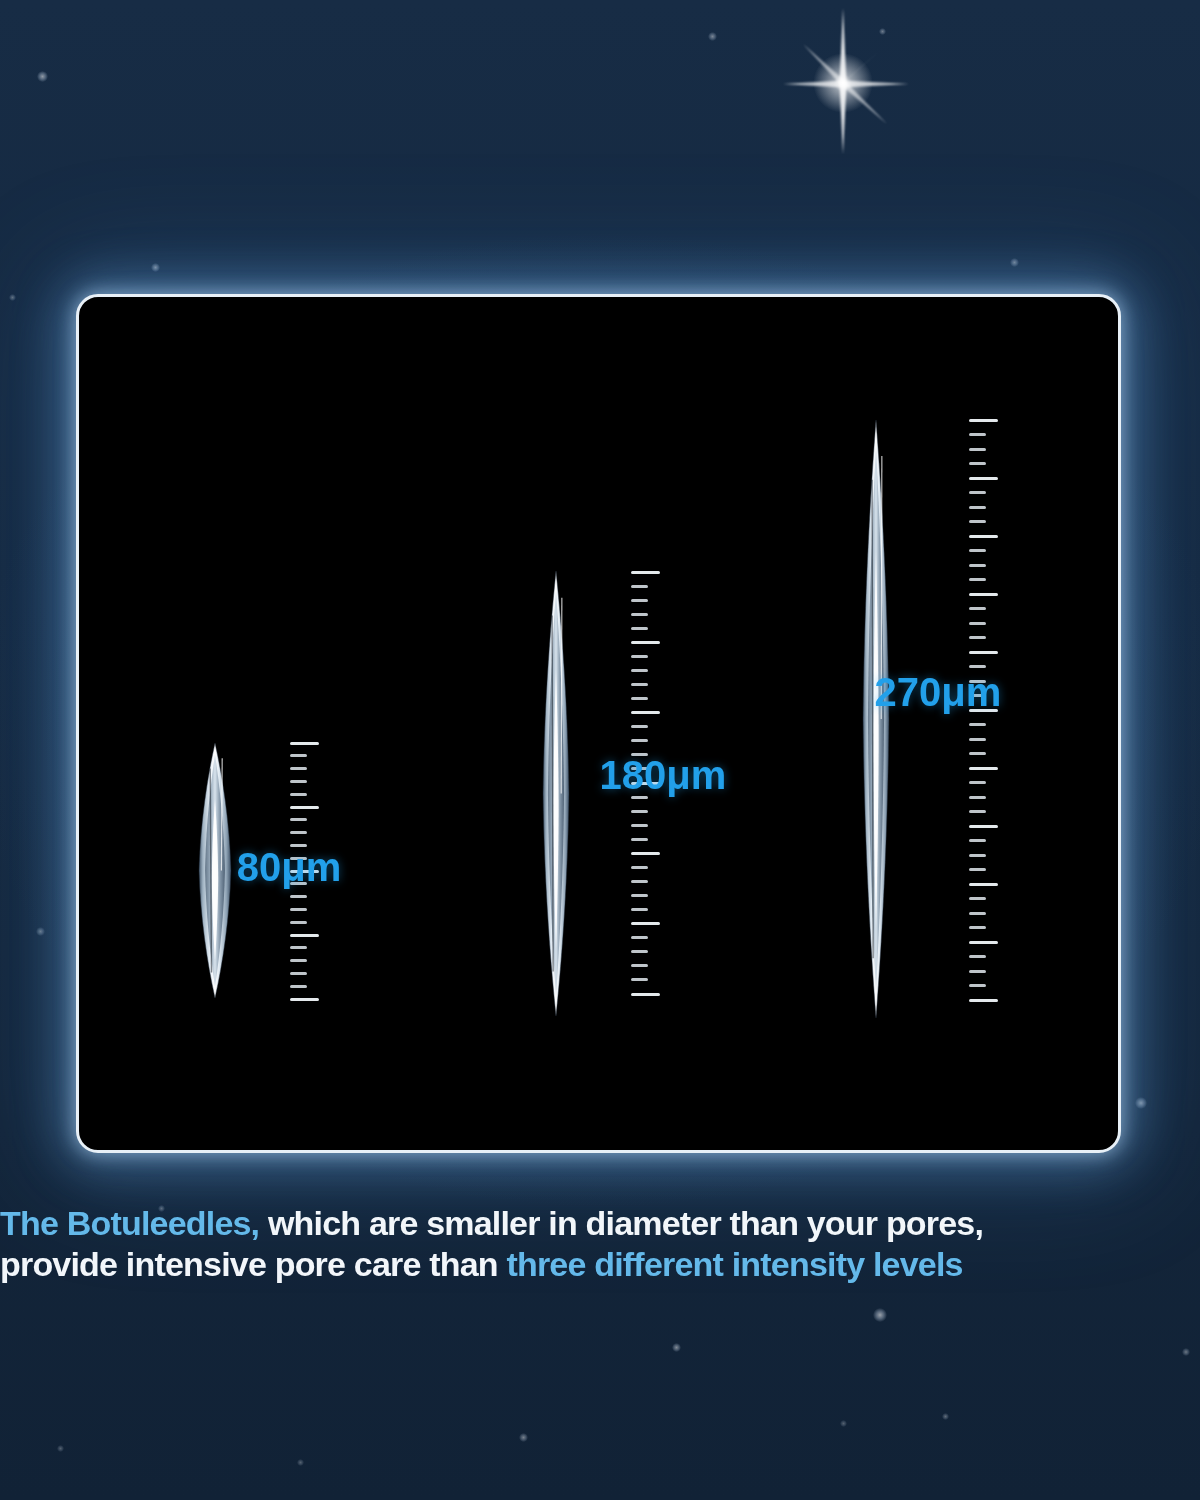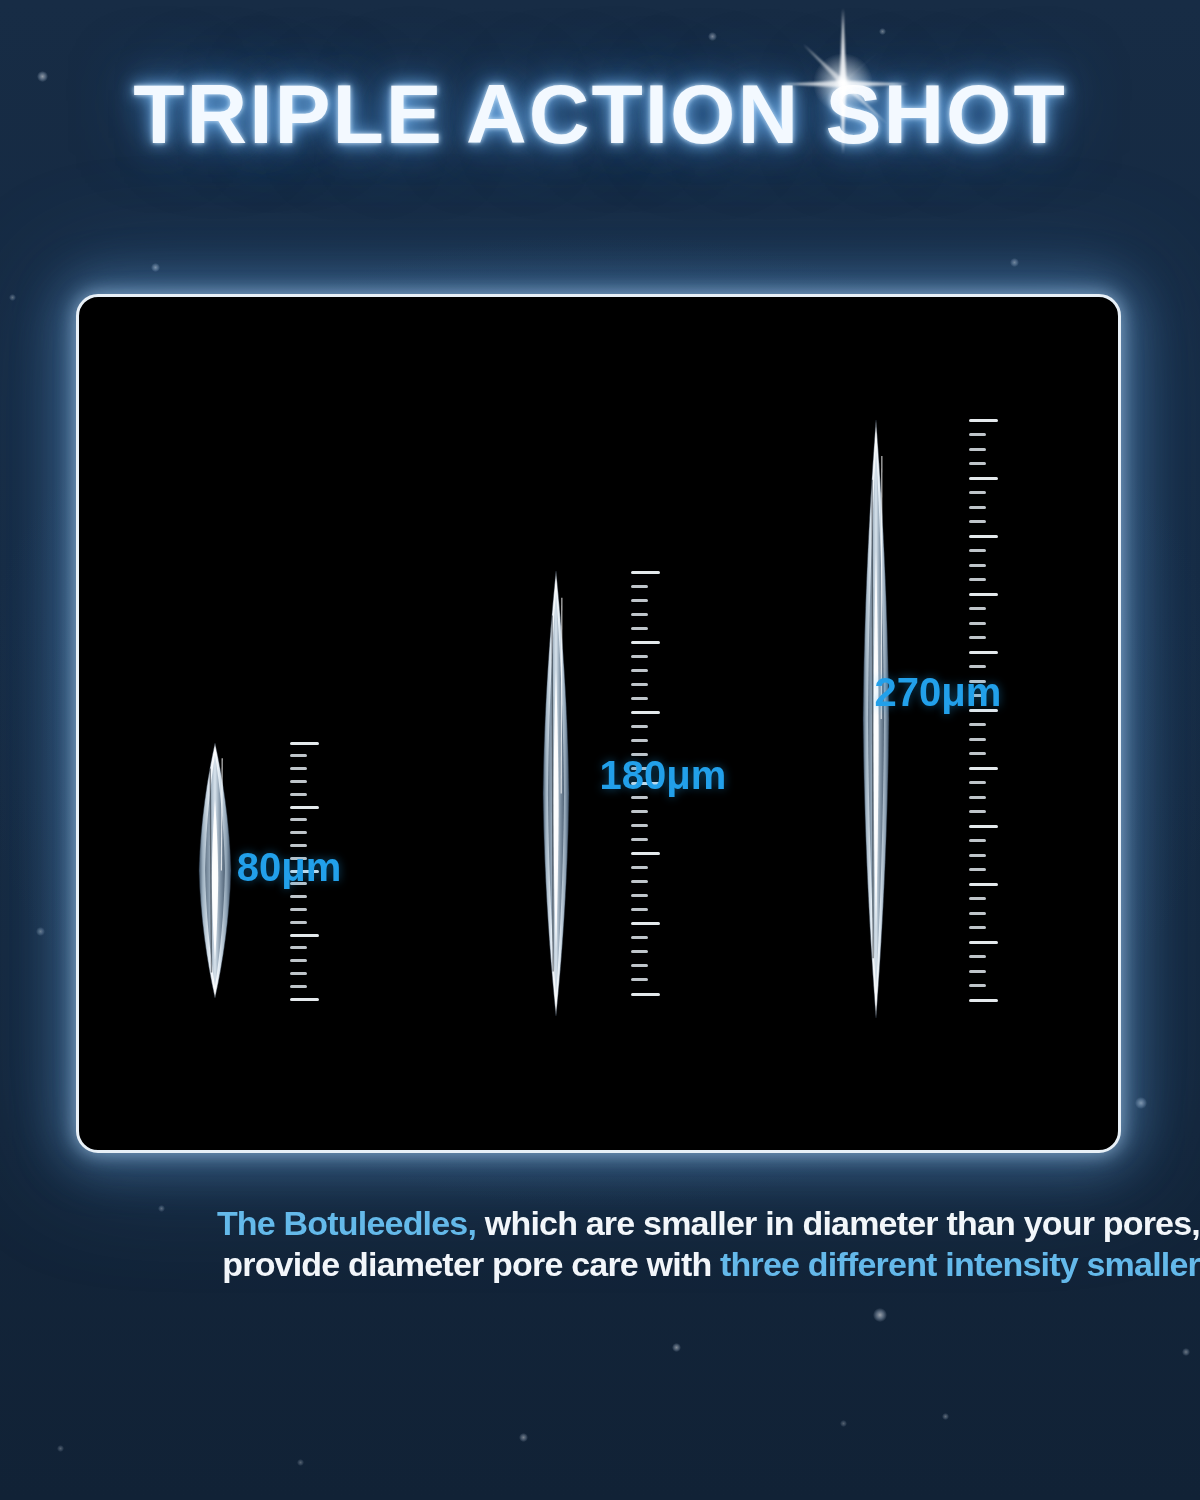--- a/index.html
+++ b/index.html
@@ -32,21 +32,21 @@
   .tick{position:absolute;left:0;height:3px;border-radius:1.5px;}
   .tick.minor{width:17px;background:rgba(224,231,237,0.85);}
   .tick.major{width:29px;background:rgba(240,245,249,0.95);}
   .size-label{
     position:absolute;transform:translate(-50%,-50%);
     font-size:40px;font-weight:700;letter-spacing:0px;color:#22a0ea;
     text-shadow:0 0 10px rgba(34,160,234,0.45);white-space:nowrap;
   }
   .caption{
     position:absolute;left:0;top:1203px;width:1200px;margin:0;
-    text-align:right;font-size:34px;font-weight:700;line-height:41px;
+    text-align:left;font-size:34px;font-weight:700;line-height:41px;
     letter-spacing:-0.8px;color:#f2f6fa;
   }
   .caption .hl{color:#64b9ea;}
 </style>
 </head>
 <body>
 
 <div class="canvas">
 
   <div id="starfield">
@@ -62,21 +62,20 @@
       <div class="star" style="left: 873px; top: 1308px; width: 14px; height: 14px; opacity: 0.6;"></div>
       <div class="star" style="left: 671.5px; top: 1342.5px; width: 9px; height: 9px; opacity: 0.5;"></div>
       <div class="star" style="left: 518.5px; top: 1432.5px; width: 9px; height: 9px; opacity: 0.45;"></div>
       <div class="star" style="left: 839.5px; top: 1419.5px; width: 7px; height: 7px; opacity: 0.3;"></div>
       <div class="star" style="left: 941.5px; top: 1412.5px; width: 7px; height: 7px; opacity: 0.35;"></div>
       <div class="star" style="left: 1182px; top: 1348px; width: 8px; height: 8px; opacity: 0.4;"></div>
       <div class="star" style="left: 296.5px; top: 1458.5px; width: 7px; height: 7px; opacity: 0.3;"></div>
       <div class="star" style="left: 56.5px; top: 1444.5px; width: 7px; height: 7px; opacity: 0.3;"></div>
     </div>
 
-  <h1 class="title">TRIPLE ACTION SHOT</h1>
 
   <svg class="flare" viewBox="0 0 160 160">
     <defs>
       <radialGradient id="flare-core" cx="50%" cy="50%" r="50%">
         <stop offset="0%" stop-color="#ffffff" stop-opacity="1"></stop>
         <stop offset="30%" stop-color="#ffffff" stop-opacity="0.55"></stop>
         <stop offset="100%" stop-color="#ffffff" stop-opacity="0"></stop>
       </radialGradient>
       <filter id="flare-blur">
           <feGaussianBlur stdDeviation="1.1"></feGaussianBlur>
@@ -300,15 +299,15 @@
         <div class="tick minor" style="top: 506px;"></div>
         <div class="tick major" style="top: 520.5px;"></div>
         <div class="tick minor" style="top: 535px;"></div>
         <div class="tick minor" style="top: 549.5px;"></div>
         <div class="tick minor" style="top: 564px;"></div>
         <div class="tick major" style="top: 578.5px;"></div>
       </div>
       <div class="size-label" style="left: 859px; top: 395px;">270μm</div>
     </div>
 
-  <p class="caption"><span class="hl">The Botuleedles,</span><span> which are smaller in diameter than your pores,</span><br><span>provide diameter pore care with </span><span class="hl">three different intensity smaller</span></p>
+  <p class="caption"><span class="hl">The Botuleedles,</span><span> which are smaller in diameter than your pores,</span><br><span>provide intensive pore care than </span><span class="hl">three different intensity levels</span></p>
 
 </div>
 
 </body></html>

